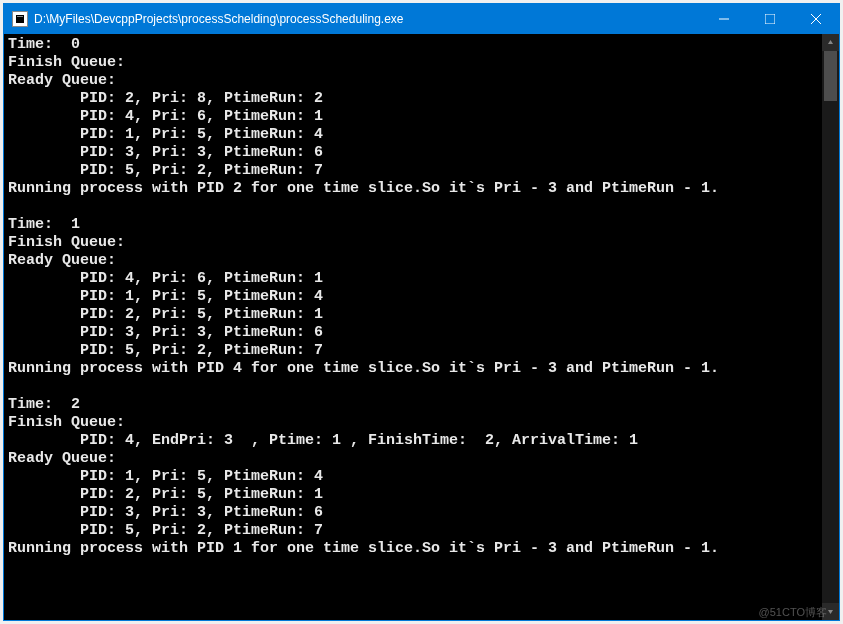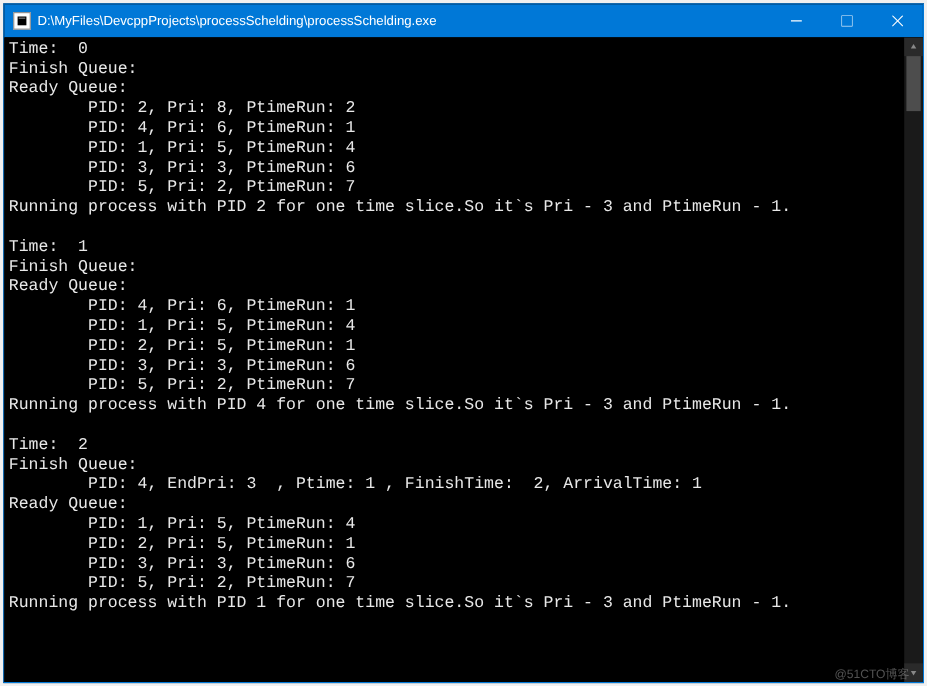--- a/index.html
+++ b/index.html
@@ -50,20 +50,21 @@
       align-items: center;
       justify-content: center;
       color: #fff;
     }
     .titlebar-btn svg { width: 10px; height: 10px; stroke: #fff; stroke-width: 1; fill: none; }
     .client {
       flex: 1;
       display: flex;
       background: #000;
       overflow: hidden;
+      font-weight: bold;
     }
     .console {
       flex: 1;
       background: #000;
       color: #e8e8e8;
       font-family: "Consolas", "Courier New", monospace;
       font-size: 15px;
       line-height: 18px;
       padding: 2px 0 2px 4px;
       white-space: pre;
@@ -109,21 +110,21 @@
 <body>
 
 <div class="window">
   <div class="titlebar">
     <div class="titlebar-icon">
       <svg viewBox="0 0 10 10">
           <rect x="1" y="1" width="8" height="8" fill="#000"></rect>
           <rect x="2" y="2" width="6" height="1" fill="#888"></rect>
         </svg>
     </div>
-    <div class="titlebar-title">D:\MyFiles\DevcppProjects\processSchelding\processSchelding.exe</div>
+    <div class="titlebar-title">D:\MyFiles\DevcppProjects\processSchelding\processScheduling.exe</div>
     <div class="titlebar-btn">
       <svg viewBox="0 0 10 10">
           <line x1="0" y1="5" x2="10" y2="5"></line>
         </svg>
     </div>
     <div class="titlebar-btn">
       <svg viewBox="0 0 10 10">
           <rect x="0" y="0" width="10" height="10"></rect>
         </svg>
     </div>

